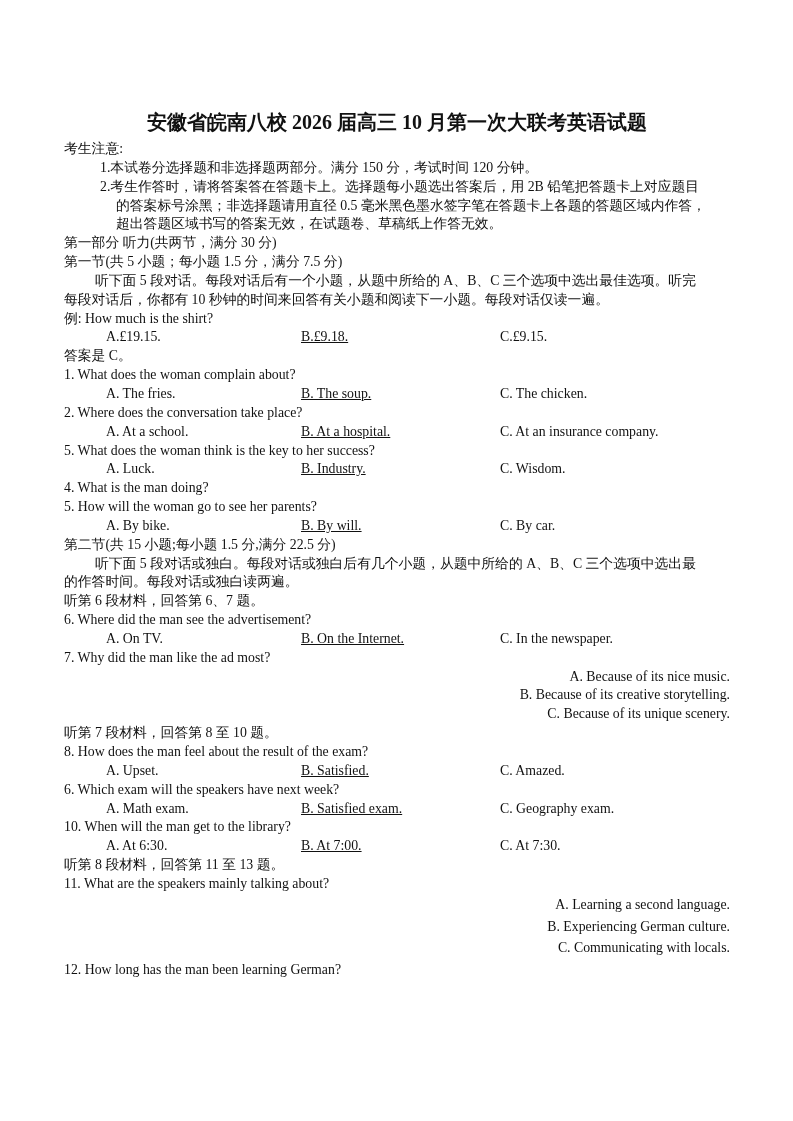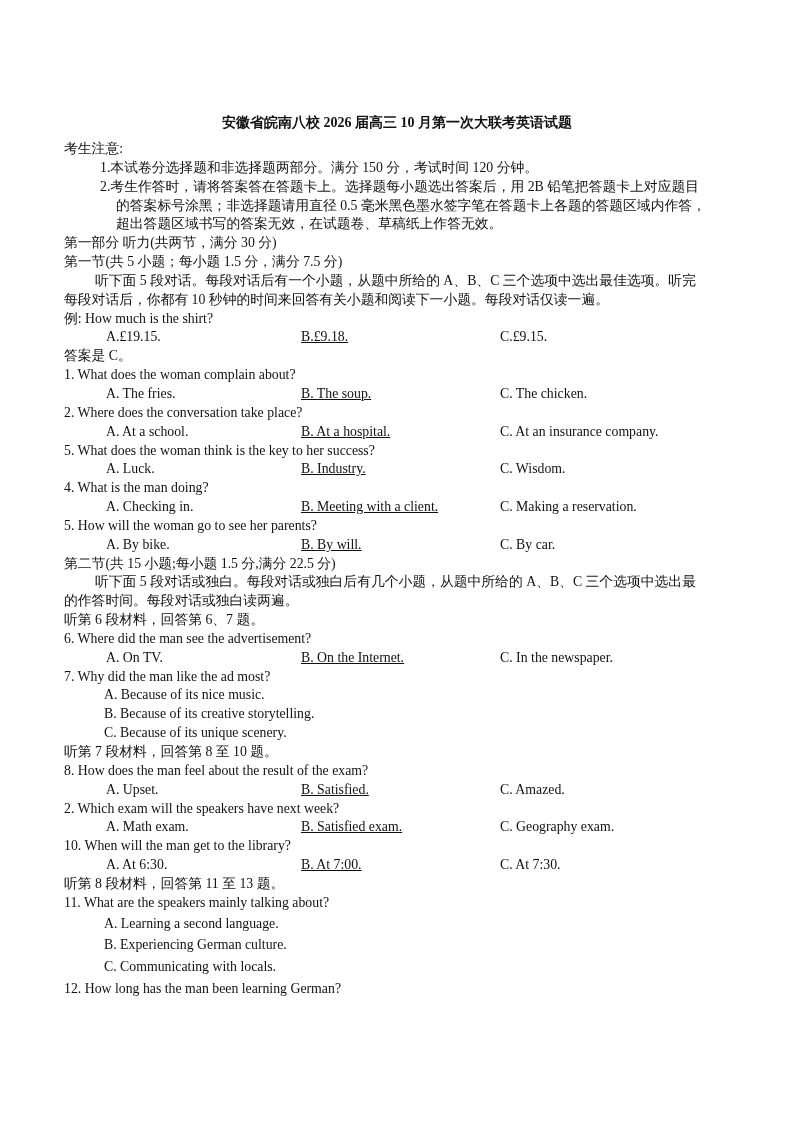--- a/index.html
+++ b/index.html
@@ -18,32 +18,32 @@
   .doc {
     position: absolute;
     left: 64px;
     top: 110px;
     width: 666px;
     font-size: 13.8px;
     line-height: 18.85px;
     white-space: nowrap;
   }
   .title {
-    font-size: 14px;
+    font-size: 20px;
     font-weight: 700;
     text-align: center;
     line-height: 25px;
     margin-bottom: 5px;
     white-space: nowrap;
   }
   .line { min-height: 18.85px; }
   .ind1 { padding-left: 36px; }   
   .ind2 { padding-left: 52px; }   
   .qind { padding-left: 31px; }   
-  .optind { padding-left: 40px; } 
+  .optind { padding-left: 40px; text-align: right; } 
   .opts { position: relative; height: 18.85px; }
   .opts .a { position: absolute; left: 42px; }
   .opts .b { position: absolute; left: 237px; text-decoration: underline; }
   .opts .c { position: absolute; left: 436px; }
   .wide { line-height: 21.8px; min-height: 21.8px; }
 </style>
 </head>
 <body>
 
 <div class="doc">
@@ -84,25 +84,20 @@
   </div>
 
   <div class="line">5. What does the woman think is the key to her success?</div>
   <div class="opts">
     <span class="a">A. Luck.</span>
     <span class="b">B. Industry.</span>
     <span class="c">C. Wisdom.</span>
   </div>
 
   <div class="line">4. What is the man doing?</div>
-  <div class="opts">
-    <span class="a">A. Checking in.</span>
-    <span class="b">B. Meeting with a client.</span>
-    <span class="c">C. Making a reservation.</span>
-  </div>
 
   <div class="line">5. How will the woman go to see her parents?</div>
   <div class="opts">
     <span class="a">A. By bike.</span>
     <span class="b">B. By will.</span>
     <span class="c">C. By car.</span>
   </div>
 
   <div class="line">第二节(共 15 小题;每小题 1.5 分,满分 22.5 分)</div>
   <div class="line qind">听下面 5 段对话或独白。每段对话或独白后有几个小题，从题中所给的 A、B、C 三个选项中选出最</div>
@@ -124,21 +119,21 @@
 
   <div class="line">听第 7 段材料，回答第 8 至 10 题。</div>
 
   <div class="line">8. How does the man feel about the result of the exam?</div>
   <div class="opts">
     <span class="a">A. Upset.</span>
     <span class="b">B. Satisfied.</span>
     <span class="c">C. Amazed.</span>
   </div>
 
-  <div class="line">2. Which exam will the speakers have next week?</div>
+  <div class="line">6. Which exam will the speakers have next week?</div>
   <div class="opts">
     <span class="a">A. Math exam.</span>
     <span class="b">B. Satisfied exam.</span>
     <span class="c">C. Geography exam.</span>
   </div>
 
   <div class="line">10. When will the man get to the library?</div>
   <div class="opts">
     <span class="a">A. At 6:30.</span>
     <span class="b">B. At 7:00.</span>

